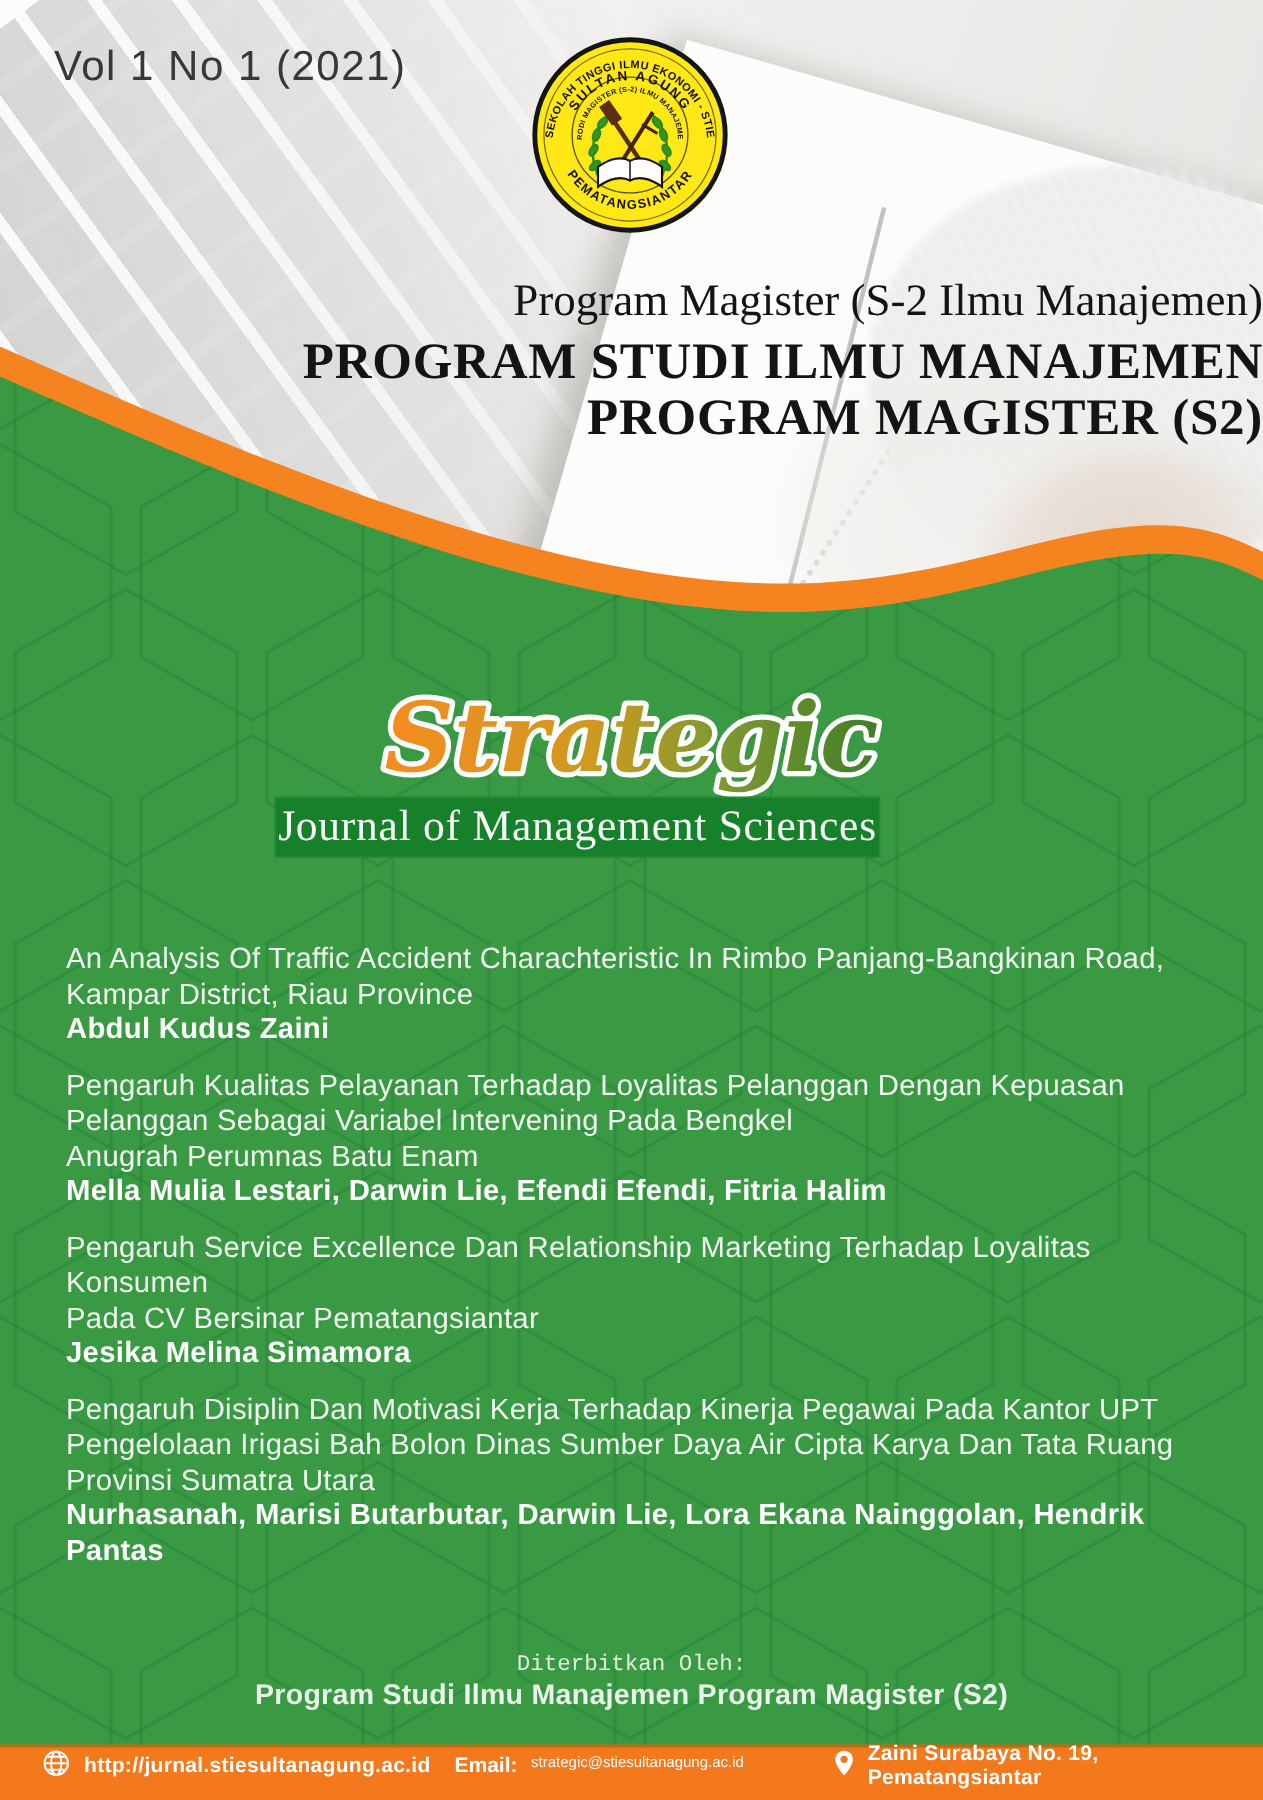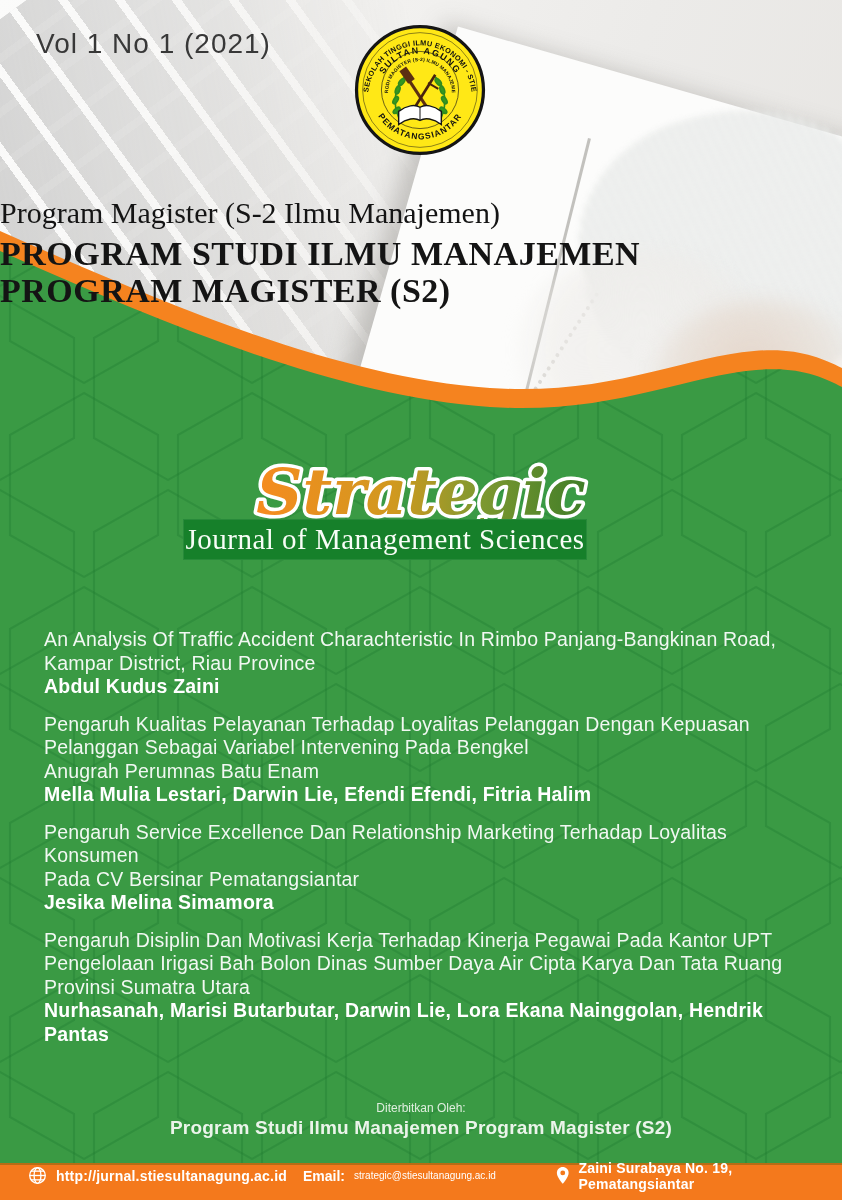--- a/index.html
+++ b/index.html
@@ -35,40 +35,40 @@
   .wave-orange{position:absolute;left:0;top:0;width:842px;height:520px;background:#f5831f;z-index:2;
     clip-path:path('M0,231 C150,297 330,377 490,388 C610,396 682,357 754,351 C797,347 822,358 842,368 L842,520 L0,520 Z');}
   .green-section{position:absolute;left:0;top:0;width:842px;height:1200px;background:#3a9a44;z-index:3;
     clip-path:path('M0,251 C150,317 330,396 490,407 C610,415 684,376 756,370 C799,366 823,377 842,387 L842,1200 L0,1200 Z');}
   .green-section svg.pattern{position:absolute;left:0;top:0;}
 
   
   .content{position:absolute;left:0;top:0;width:842px;height:1200px;z-index:4;}
   .issue{position:absolute;left:36px;top:28px;font-size:28px;letter-spacing:1px;color:#383838;}
   .logo{position:absolute;left:354px;top:24px;}
-  .title-block{position:absolute;left:0;top:184px;width:842px;text-align:left;color:#141414;
-    font-family:"Liberation Serif",serif;margin-top:12px;}
+  .title-block{position:absolute;left:0;top:184px;width:842px;text-align:right;color:#141414;
+    font-family:"Liberation Serif",serif;}
   .title-line1{font-size:30px;margin:0 0 6px 0;font-weight:400;}
   .title-line2,.title-line3{font-size:34px;font-weight:700;letter-spacing:.5px;margin:0;line-height:1.08;}
 
   
   .brand-svg{position:absolute;left:0;top:436px;}
-  .journal-banner{position:absolute;left:183px;top:519px;width:404px;height:41px;background:#16802a;
+  .journal-banner{position:absolute;left:183px;top:531px;width:404px;height:41px;background:#16802a;
     box-shadow:inset 0 0 0 1px rgba(255,255,255,.08);display:flex;align-items:center;justify-content:center;}
   .journal-banner span{font-family:"Liberation Serif",serif;font-size:29px;color:#f8fdf7;letter-spacing:.5px;}
 
   
   .articles{position:absolute;left:44px;top:628px;width:756px;color:#fff;}
   .article{margin-bottom:14px;}
   .article-title{font-size:19.5px;line-height:23.5px;color:rgba(255,255,255,.93);white-space:pre-line;letter-spacing:.2px;}
   .article-authors{font-size:19.5px;line-height:23.5px;font-weight:700;color:#ffffff;letter-spacing:.2px;}
 
   
   .publisher{position:absolute;left:0;top:1101px;width:842px;text-align:center;}
-  .publisher-label{font-size:12px;color:rgba(238,245,236,.92);}
+  .publisher-label{font-size:15px;color:rgba(238,245,236,.92);font-family:Liberation Mono, monospace;}
   .publisher-name{font-size:19px;font-weight:700;color:rgba(243,248,241,.96);margin-top:2px;letter-spacing:.2px;}
 
   
   .footer{position:absolute;left:0;top:1163px;width:842px;height:37px;background:#f4791c;z-index:5;
     border-top:2px solid rgba(70,90,10,.35);box-sizing:border-box;color:#fff;}
   .footer-item{position:absolute;top:0;height:21px;display:flex;align-items:center;gap:9px;}
   .footer-web{left:28px;}
   .footer-email{left:303px;}
   .footer-address{left:556px;}
   .footer-item .txt{font-size:14px;font-weight:700;letter-spacing:.2px;}

